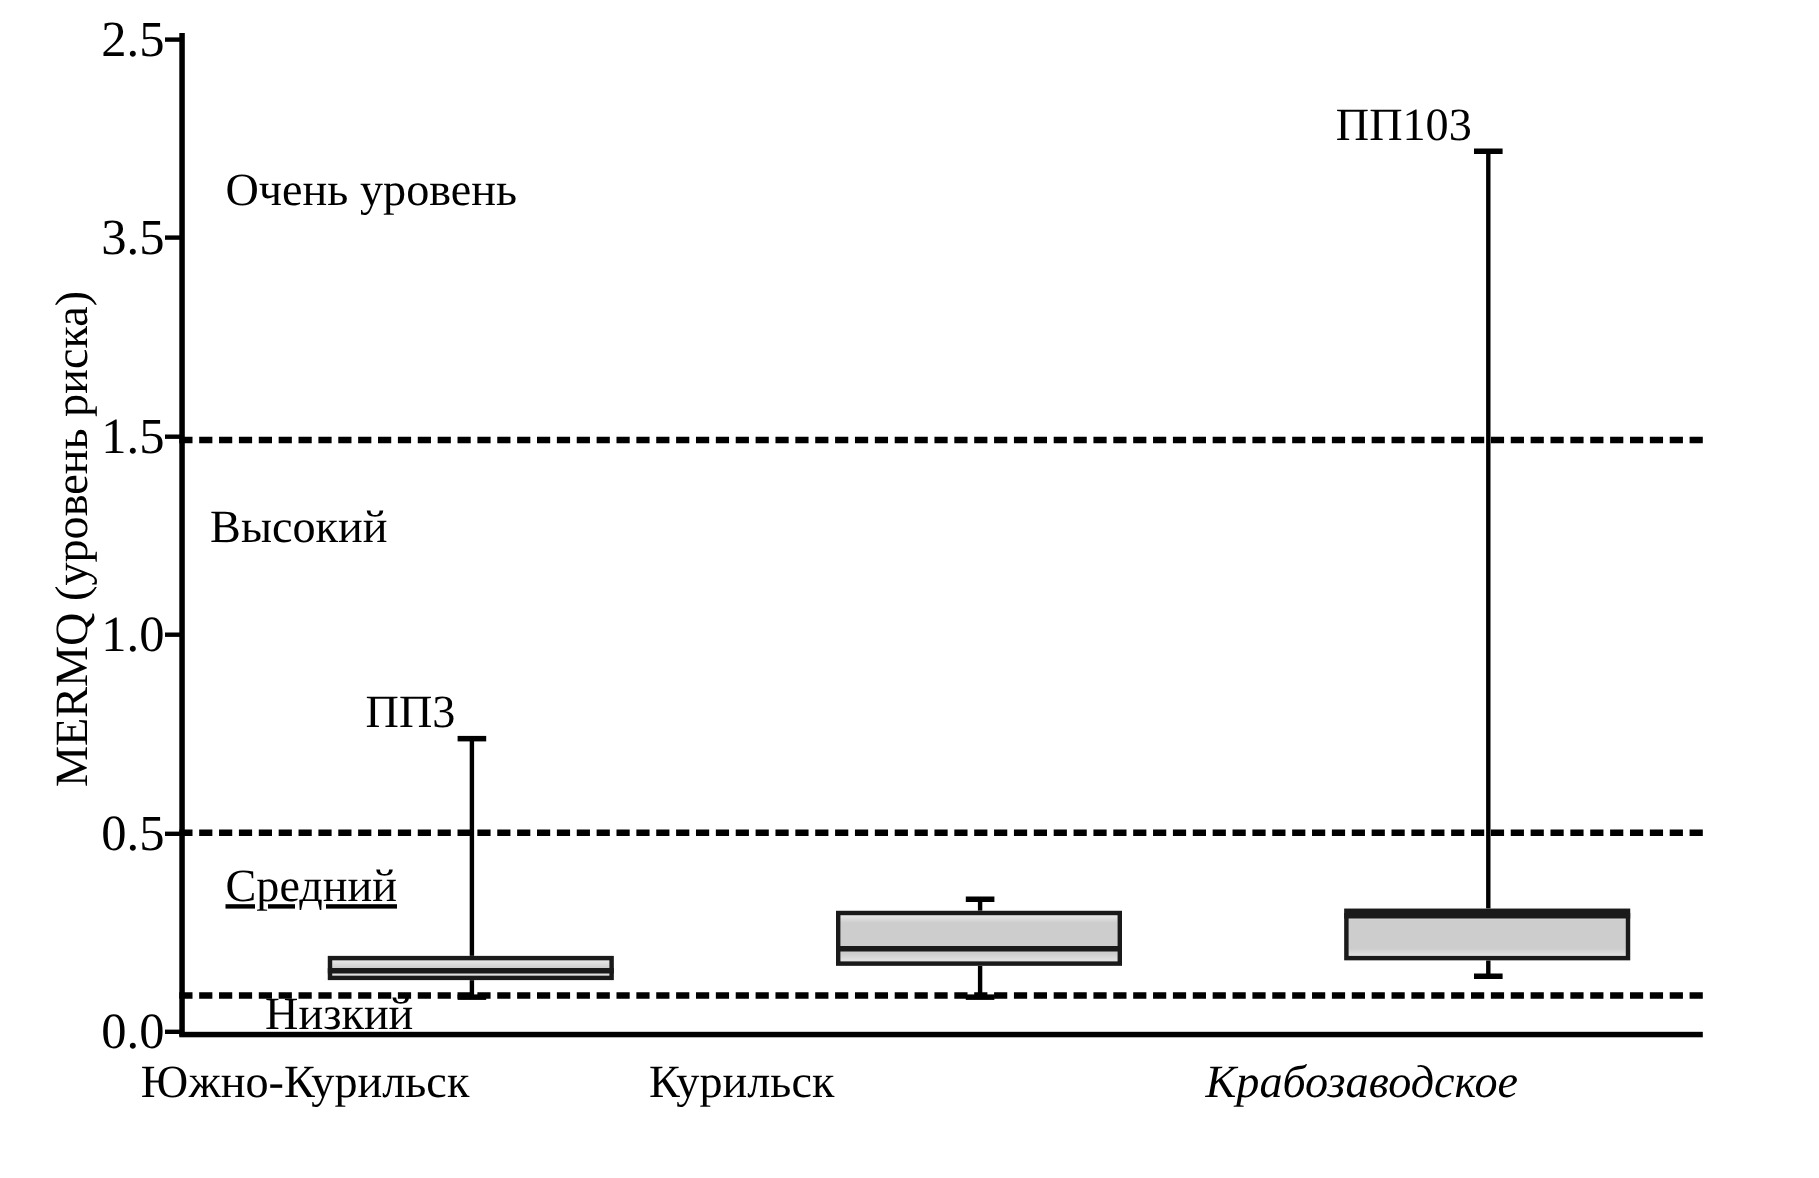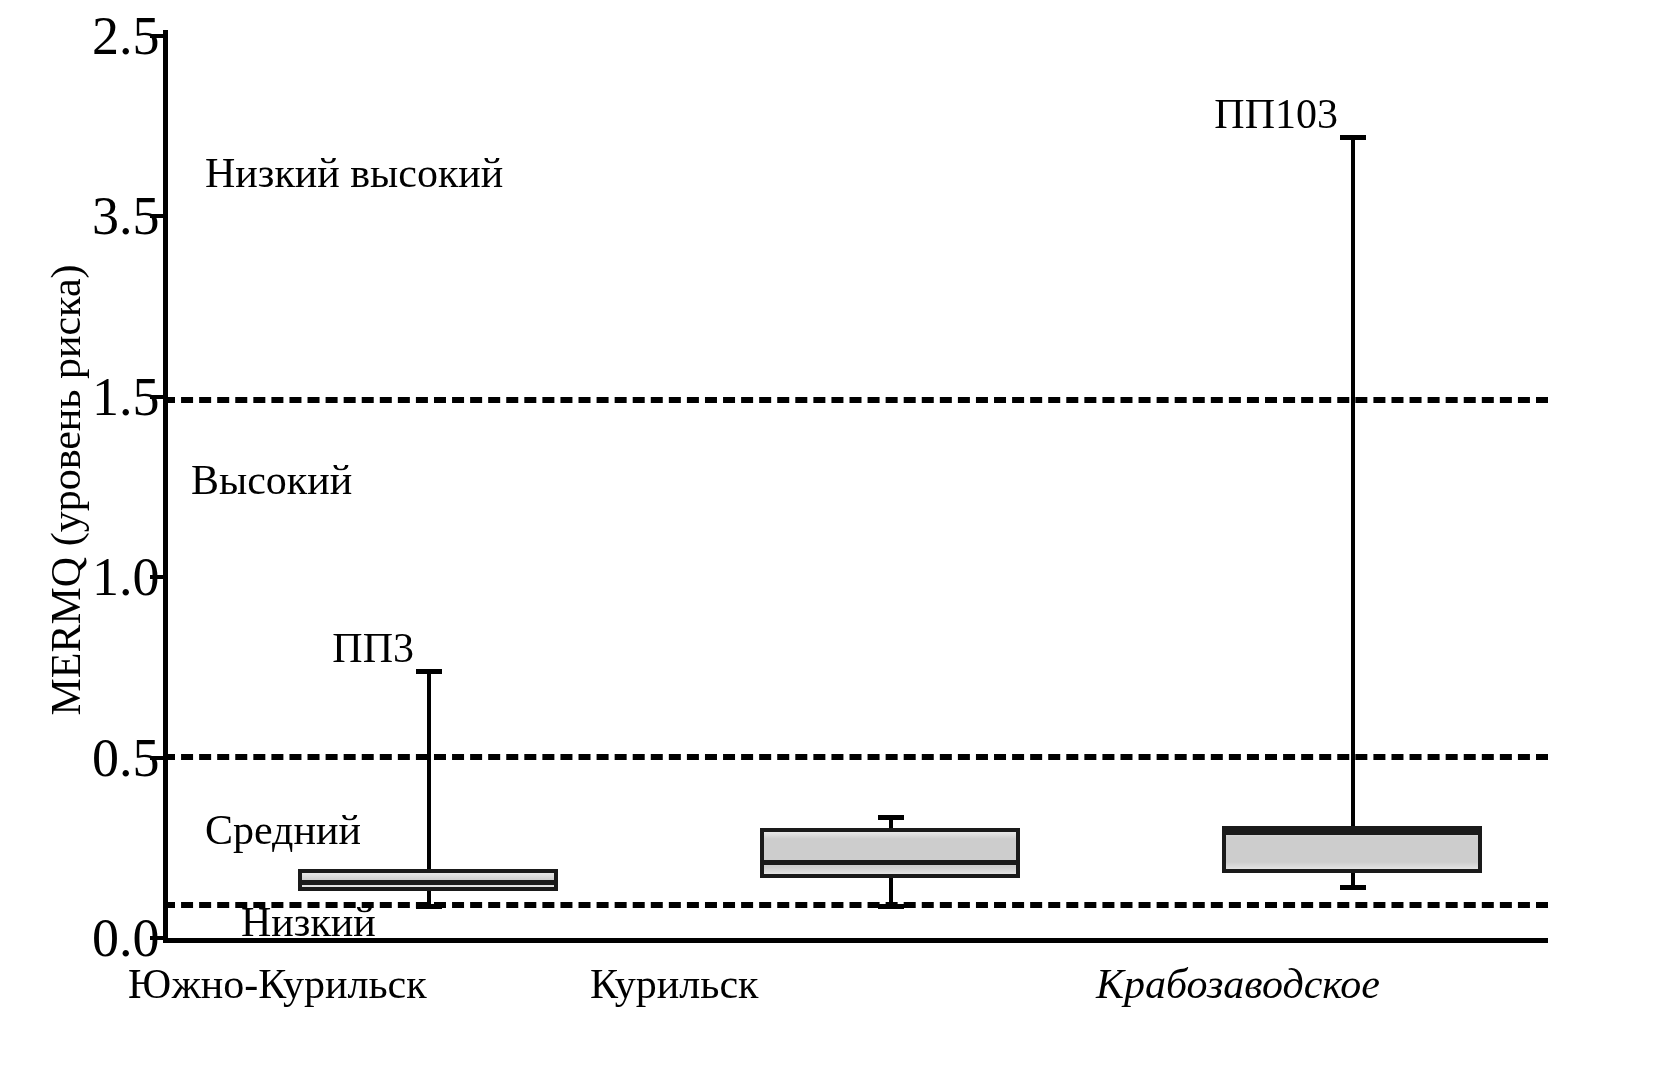--- a/index.html
+++ b/index.html
@@ -33,22 +33,21 @@
     font-size: 42px;
     letter-spacing: 0px;
     white-space: nowrap;
   }
 
   
   .y-tick-label {
     position: absolute;
     right: 0;
     width: 100%;
-    text-align: right;
-    font-size: 54px;
+    font-size: 46px;
     line-height: 42px;
   }
   .y-tick-wrap {
     position: absolute;
     left: 92px;
     width: 58px;
     height: 0;
   }
 
   
@@ -197,23 +196,23 @@
   <div id="y-axis-line"></div>
   <div id="x-axis-line"></div>
 
   <div id="plot-area">
     <div id="thresholds">
         <div class="threshold-line" style="top: 865.92px;"></div>
         <div class="threshold-line" style="top: 717.992px;"></div>
         <div class="threshold-line" style="top: 360.8px;"></div>
       </div>
     <div id="zones">
-        <div class="zone-label" style="left: 42px; top: 116.104px;">Низкий высокий</div>
+        <div class="zone-label" style="left: 42px; top: 116.104px;">Очень уровень</div>
         <div class="zone-label" style="left: 28px; top: 422.784px;">Высокий</div>
-        <div class="zone-label" style="left: 42px; top: 773px;">Средний</div>
+        <div class="zone-label" style="left: 42px; top: 749px; text-decoration: underline;">Средний</div>
         <div class="zone-label" style="left: 42px; top: 864.764px; margin-left: 36px;">Низкий</div>
       </div>
     <div id="boxes">
         <div class="boxplot" style="left: 135px;">
           <div class="whisker-line" style="top: 635.008px; height: 198.44px;"></div>
           <div class="whisker-cap" style="top: 633.008px;"></div>
           <div class="whisker-line" style="top: 855.096px; height: 14.432px;"></div>
           <div class="whisker-cap" style="top: 867.528px;"></div>
           <div class="box-rect" style="top: 833.448px; height: 21.648px;"></div>
           <div class="median-line" style="top: 844.076px;"></div>

